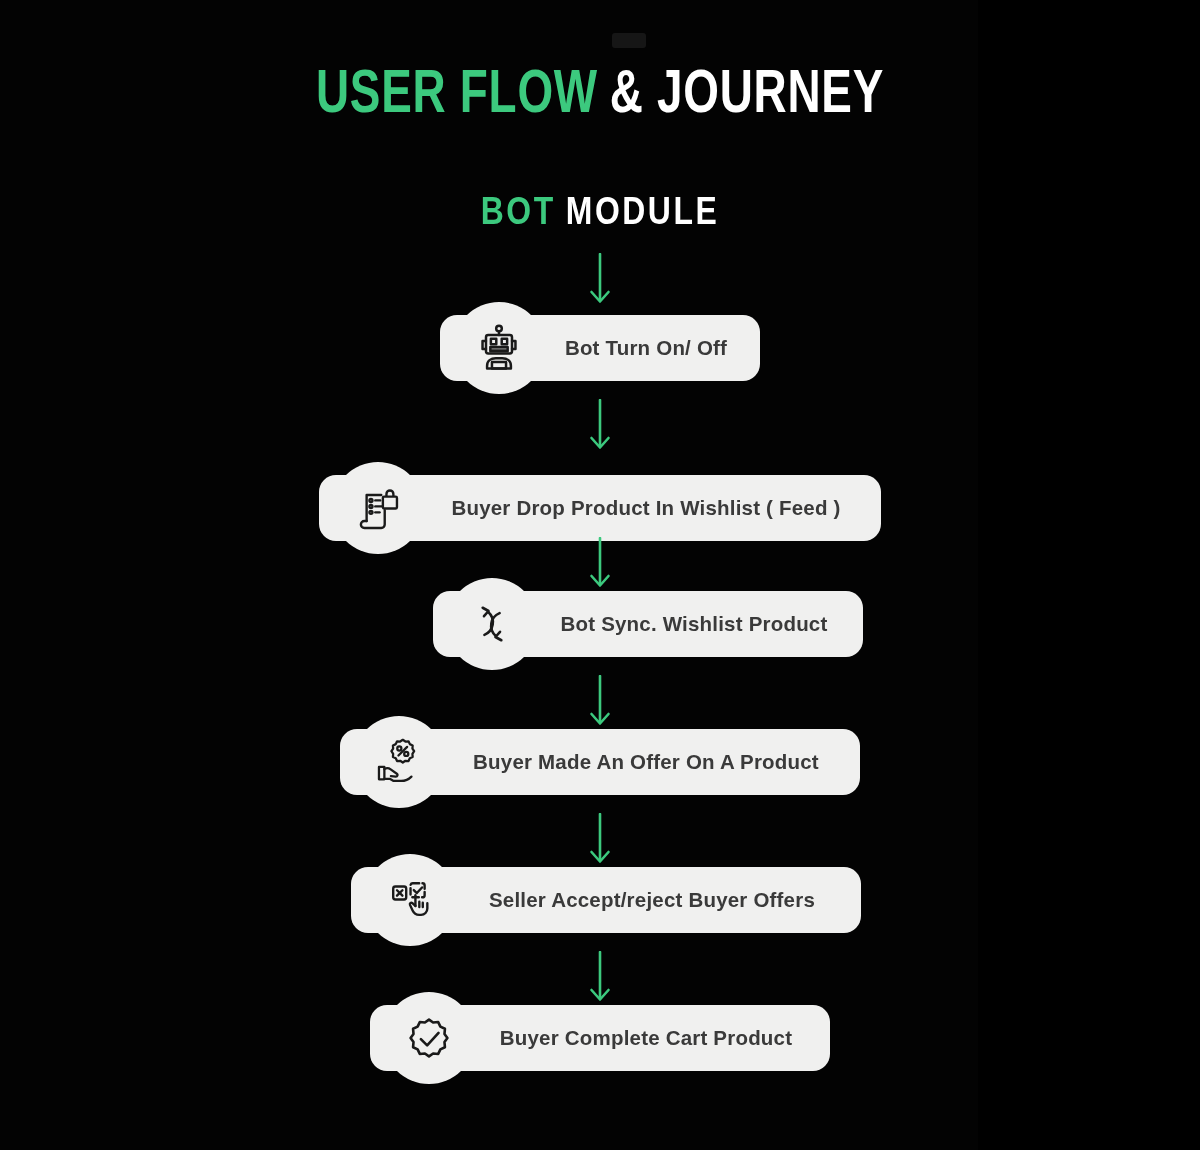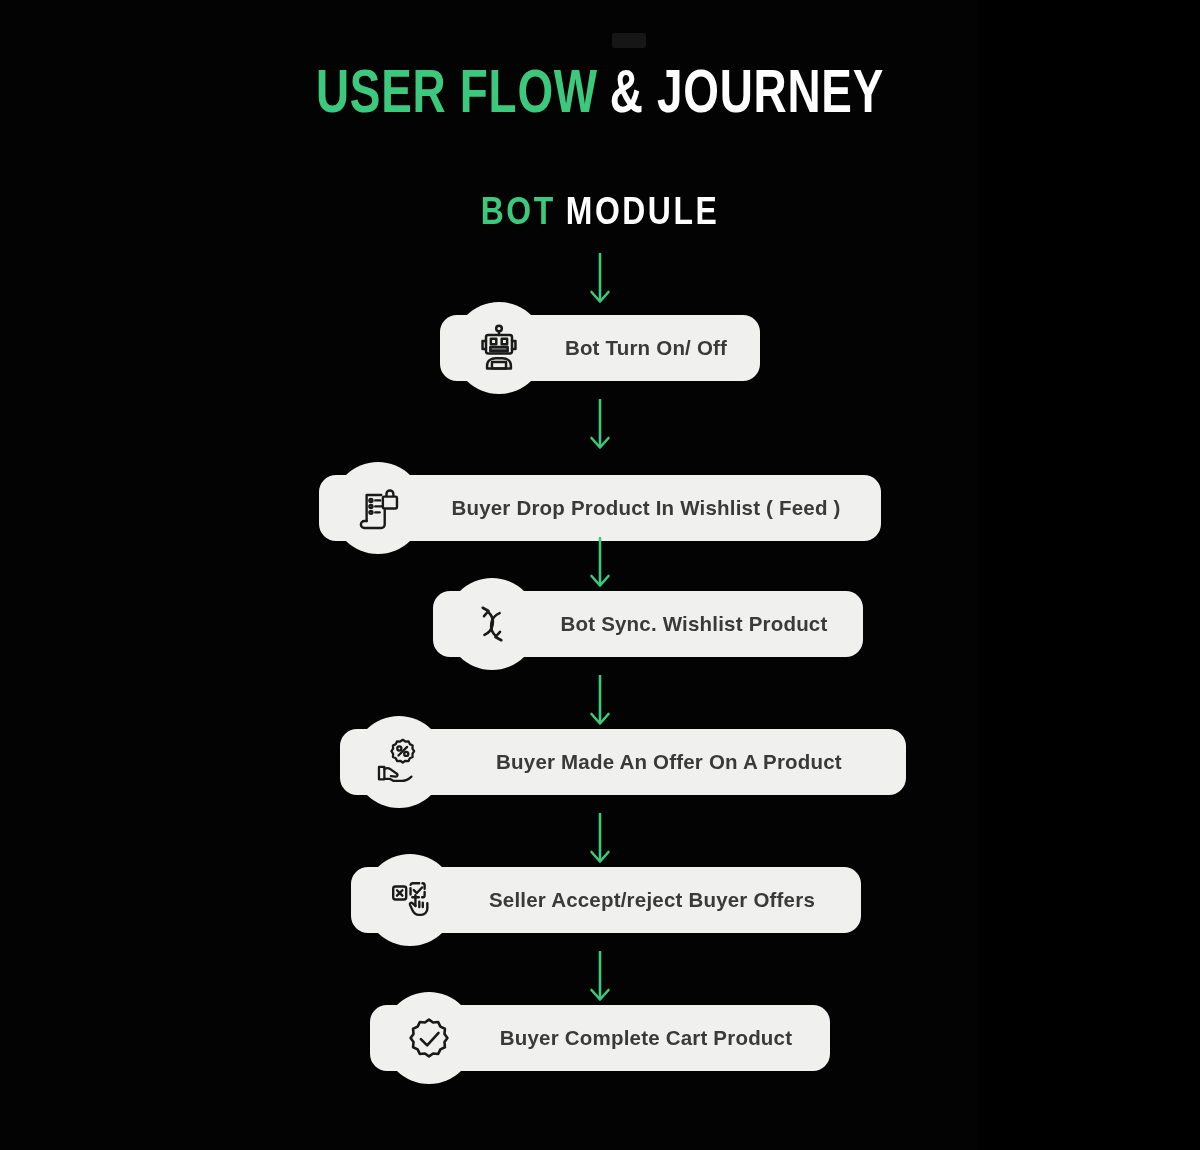--- a/index.html
+++ b/index.html
@@ -104,21 +104,21 @@
       <path d="M31,14 A12.5,12.5 0 0 0 27.5,35"></path>
       <polyline points="31.4,31.2 27.2,36 32.6,39"></polyline>
     </svg>
         </div>
         <div class="label">Bot Sync. Wishlist Product</div>
       </div>
       <div class="arrow" style="top: 675px;"><svg viewBox="0 0 26 54" fill="none" stroke="#3CC97E" stroke-width="2.6" stroke-linecap="round" stroke-linejoin="round" width="26" height="54">
       <line x1="13" y1="1" x2="13" y2="47"></line>
       <polyline points="4.5,39 13,48.5 21.5,39"></polyline>
     </svg></div>
-      <div class="node" style="top: 729px; width: 520px; left: 340px; padding-left: 46px;">
+      <div class="node" style="top: 729px; width: 520px; left: 340px;">
         <div class="pill"></div>
         <div class="bump">
           <svg viewBox="0 0 48 48" fill="none" stroke="#1a1a1a" stroke-width="2.1" stroke-linecap="round" stroke-linejoin="round">
       <path d="M38,14 L36.4,16.4 L36.6,19.3 L34,20.5 L32.8,23.1 L29.9,22.9 L27.5,24.5 L25.1,22.9 L22.2,23.1
                L21,20.5 L18.4,19.3 L18.6,16.4 L17,14 L18.6,11.6 L18.4,8.7 L21,7.5 L22.2,4.9 L25.1,5.1
                L27.5,3.5 L29.9,5.1 L32.8,4.9 L34,7.5 L36.6,8.7 L36.4,11.6 Z"></path>
       <line x1="23.5" y1="18" x2="31.5" y2="10"></line>
       <circle cx="24.3" cy="11.5" r="1.9"></circle>
       <circle cx="30.7" cy="16.5" r="1.9"></circle>
       <rect x="5.5" y="28.5" width="5" height="11.5"></rect>

